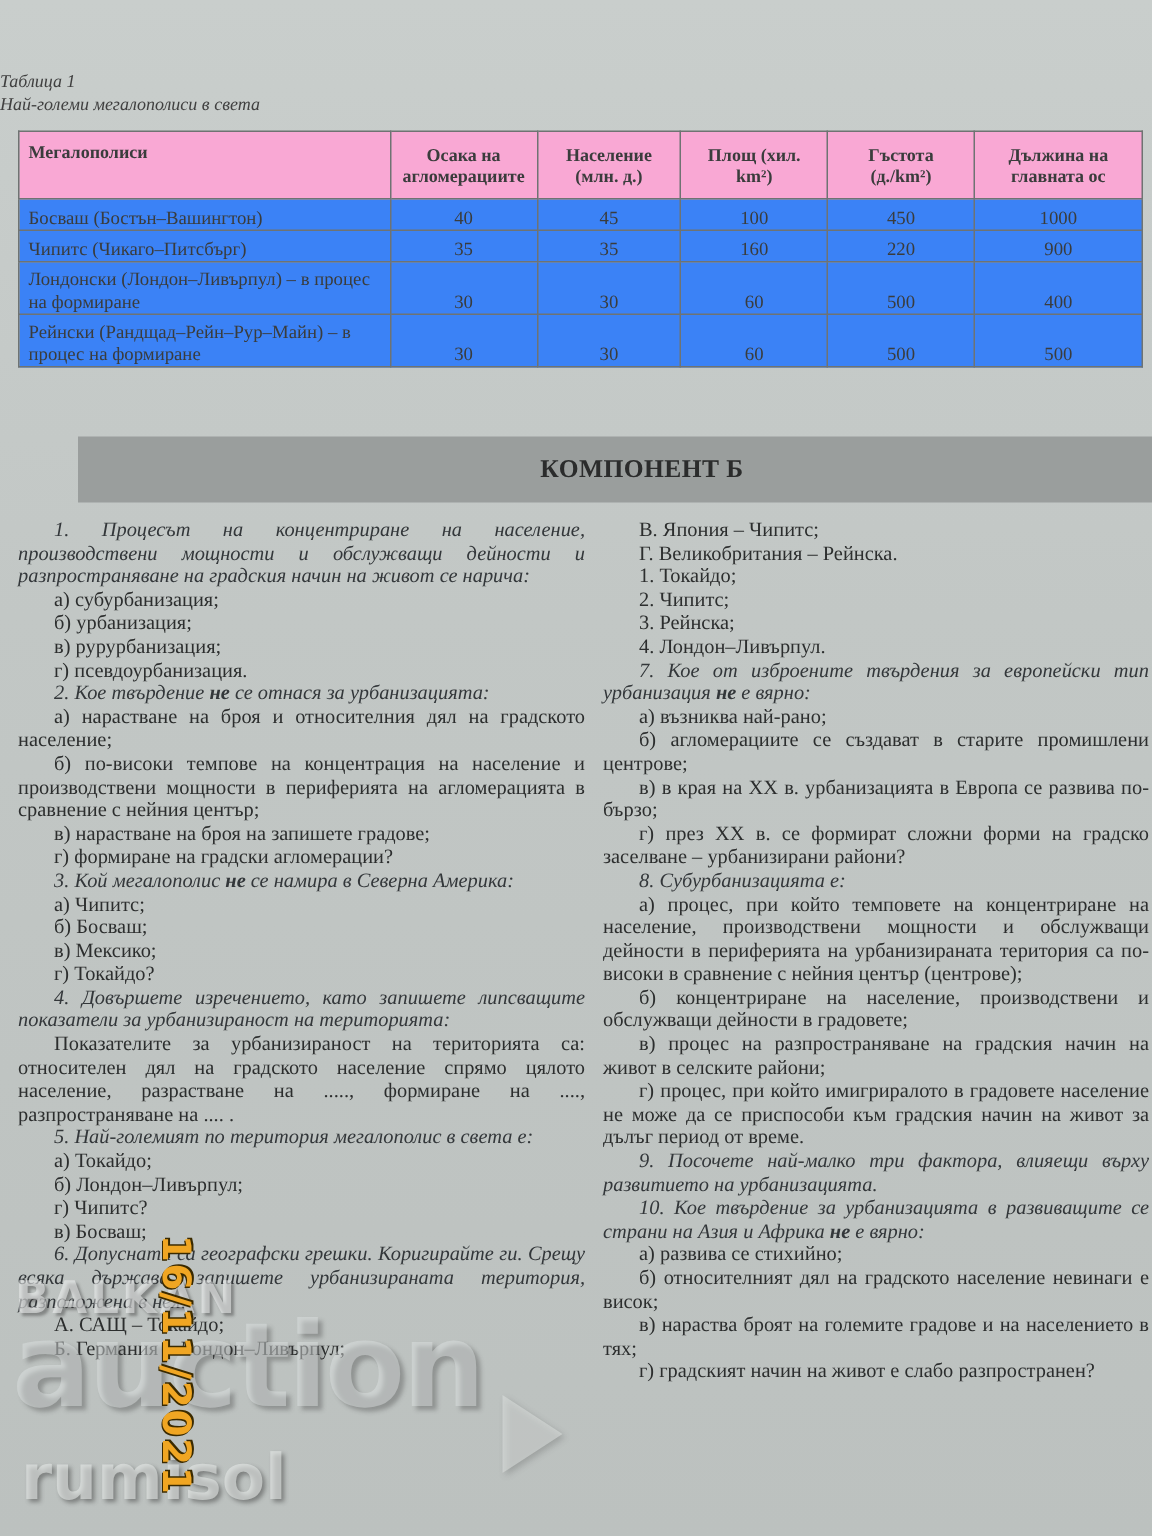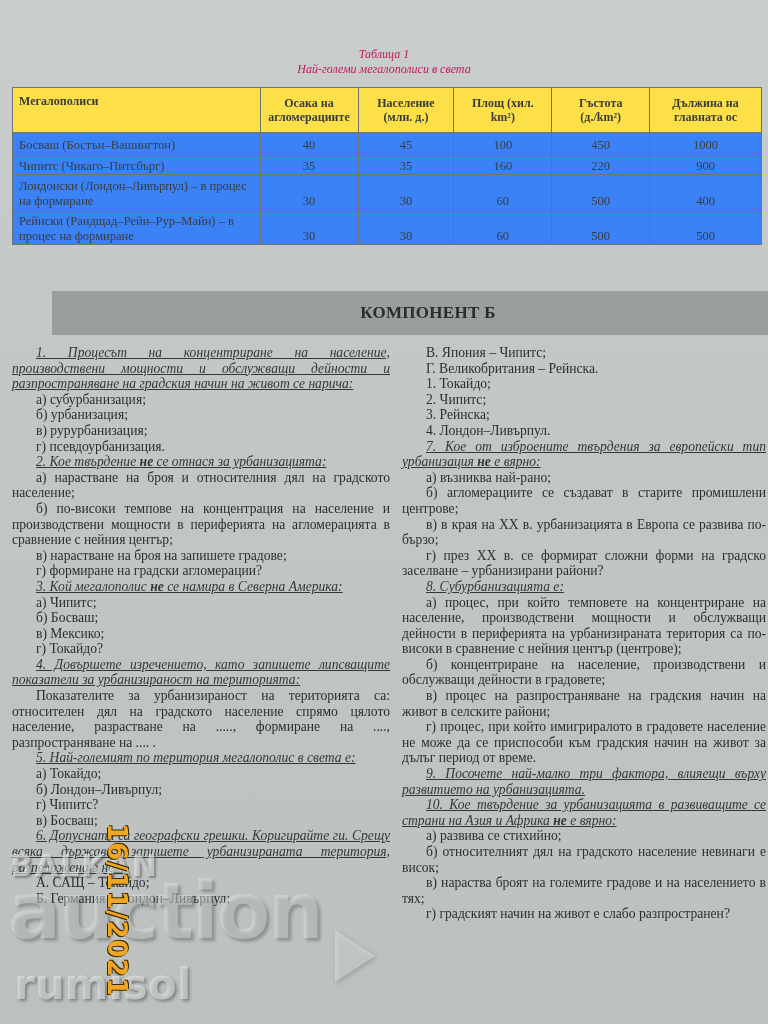--- a/index.html
+++ b/index.html
@@ -4,48 +4,48 @@
   <style>
     html, body { margin: 0; padding: 0; }
     body {
       width: 768px; height: 1024px; overflow: hidden; position: relative;
       background: #c4c9c7;
       background-image: linear-gradient(180deg, #c9cecc 0%, #c2c7c5 40%, #bcc1bf 100%);
       font-family: "Liberation Serif", "DejaVu Serif", serif;
       color: #2a2c2c;
     }
     .page { position: absolute; left: 0; top: 0; width: 768px; height: 1024px; }
-    .caption { position: absolute; left: 0; width: 768px; text-align: center; font-style: italic; font-size: 12px; color: #be185d; }
+    .caption { position: absolute; left: 0; width: 768px; font-style: italic; font-size: 12px; color: #404040; }
     .caption.t1 { top: 47px; }
     .caption.t2 { top: 62px; }
 
     table.mega {
       position: absolute; left: 12px; top: 87px; width: 750px;
       border-collapse: collapse; font-size: 12.5px; color: #3a3c3c;
     }
     table.mega th, table.mega td { border: 1px solid #6f7372; padding: 0 6px; }
     table.mega th {
-      background: #fde047; font-weight: bold; font-size: 12px; line-height: 14px;
+      background: #f9a8d4; font-weight: bold; font-size: 12px; line-height: 14px;
       height: 38px; text-align: center; vertical-align: middle;
     }
     table.mega th.first { text-align: left; vertical-align: top; padding-top: 6px; }
     table.mega td { height: 20px; text-align: center; vertical-align: bottom; background: #3b82f6; }
     table.mega td.name { text-align: left; line-height: 15px; }
     table.mega tr.tall td { height: 34px; }
 
     .band {
       position: absolute; left: 12px; top: 291px; width: 752px; height: 44px;
       background: #9a9e9d; display: flex; align-items: center; justify-content: center; margin-left: 40px;
     }
     .band span { font-weight: bold; font-size: 17px; color: #2b2c2c; letter-spacing: 0.3px; }
 
     .col { position: absolute; top: 345px; font-size: 13.6px; line-height: 15.6px; color: #2c2e2e; }
     .col.left { left: 12px; width: 378px; }
     .col.right { left: 402px; width: 364px; }
-    .q { font-style: italic; text-indent: 24px; text-align: justify; color: #33373a; text-decoration: underline; }
+    .q { font-style: italic; text-indent: 24px; text-align: justify; color: #33373a; }
     .q b { font-style: italic; }
     .opt { padding-left: 24px; }
     .para { text-indent: 24px; text-align: justify; }
     .list { padding-left: 24px; }
 
     .wm { position: absolute; pointer-events: none; font-family: "DejaVu Sans", sans-serif; font-weight: bold; }
     .wm-balkan { left: 10px; top: 848px; font-size: 30px; color: rgba(240,243,242,0.55); text-shadow: 2px 2px 2px rgba(60,60,60,0.45); letter-spacing: 2px; }
     .wm-auction { left: 8px; top: 866px; font-size: 78px; color: rgba(225,229,228,0.45); text-shadow: 3px 3px 3px rgba(60,60,60,0.35); letter-spacing: -2px; }
     .wm-rumisol { left: 14px; top: 960px; font-size: 42px; color: rgba(230,233,232,0.6); text-shadow: 2px 2px 3px rgba(50,50,50,0.45); }
     .wm-play { left: 335px; top: 930px; width: 0; height: 0; border-left: 40px solid rgba(220,224,223,0.55); border-top: 26px solid transparent; border-bottom: 26px solid transparent; filter: drop-shadow(2px 2px 2px rgba(50,50,50,0.4)); }

